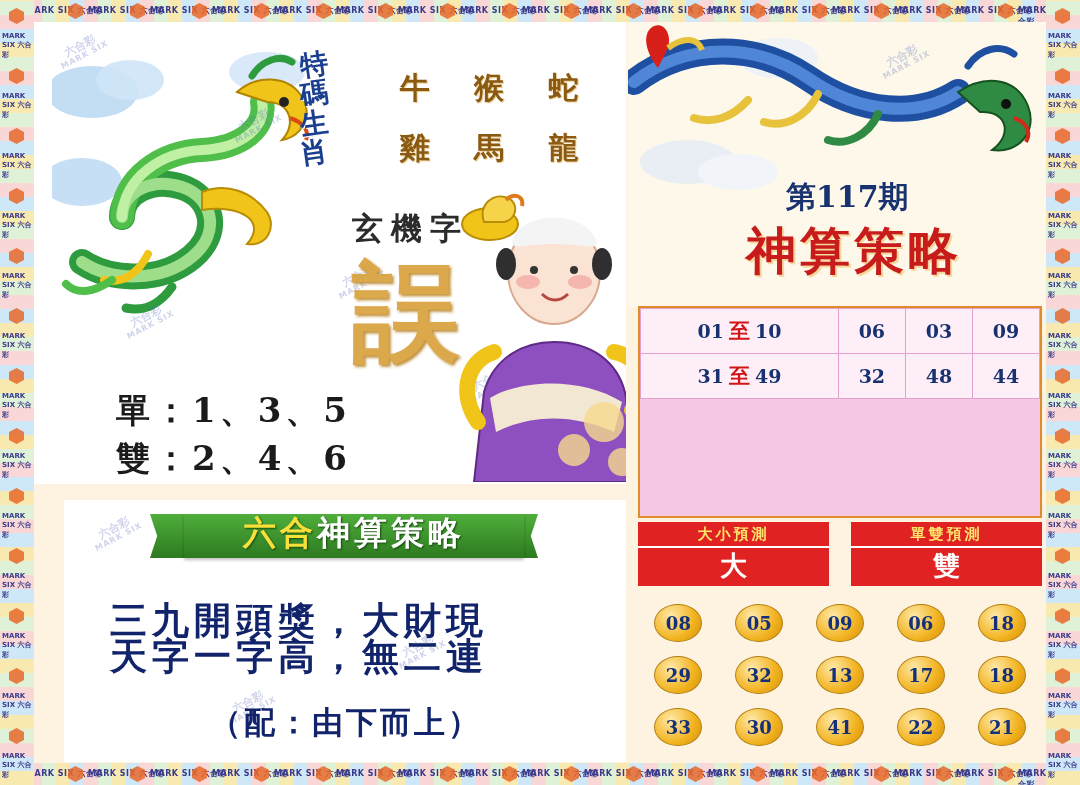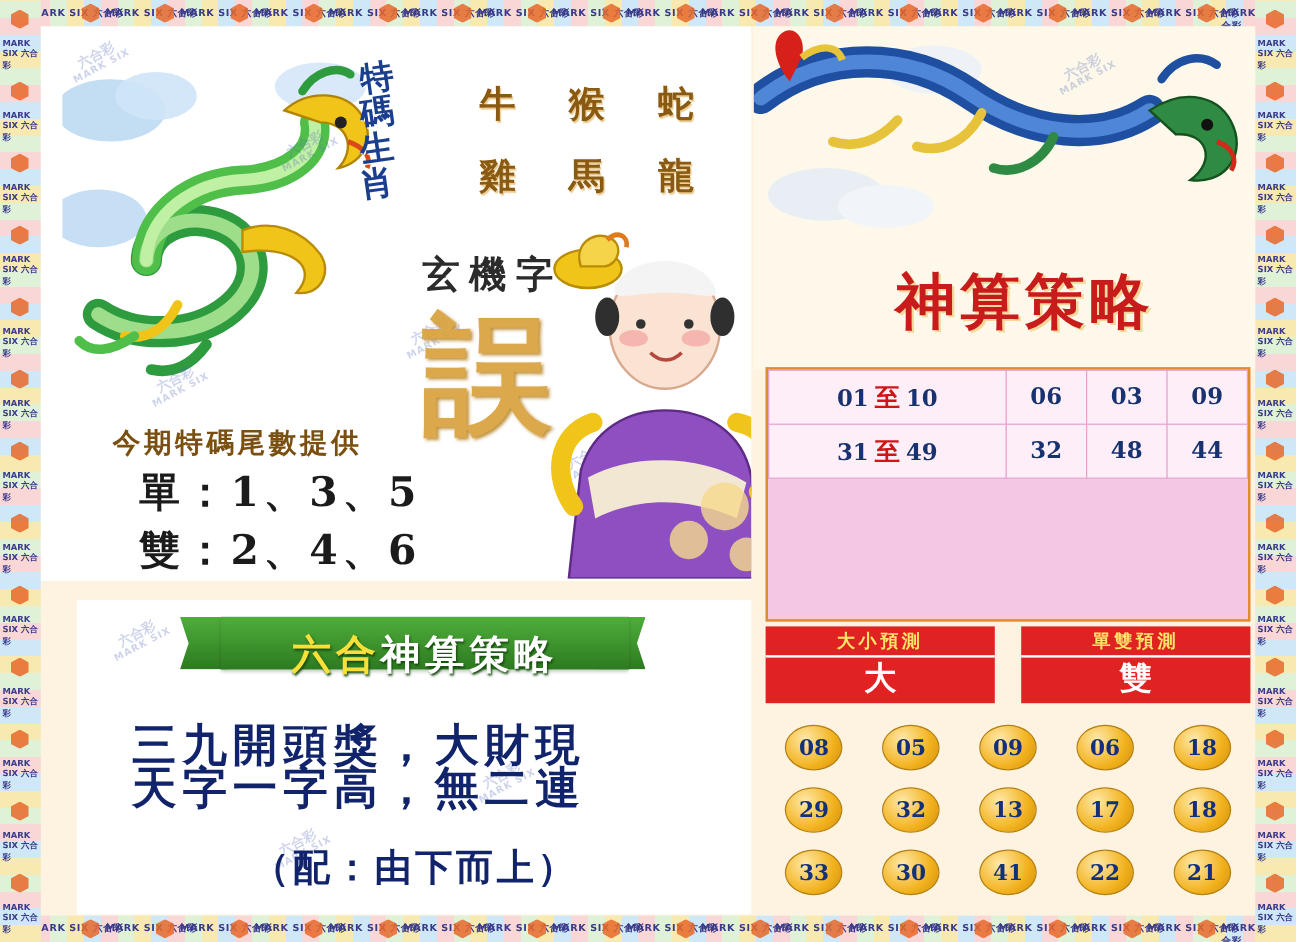--- a/index.html
+++ b/index.html
@@ -193,25 +193,25 @@
     background:linear-gradient(#4fae3b,#2d7a20);
     box-shadow:0 2px 3px rgba(0,0,0,.25);
   }
   .banner-tail-l,.banner-tail-r{
     position:absolute;top:8px;width:40px;height:44px;
     background:linear-gradient(#4fae3b,#2d7a20);
   }
   .banner-tail-l{left:-14px;clip-path:polygon(0 0,100% 0,100% 100%,0 100%,18% 50%);}
   .banner-tail-r{left:334px;clip-path:polygon(0 0,100% 0,82% 50%,100% 100%,0 100%);}
   .banner-text{
-    position:absolute;left:22px;top:20px;width:336px;height:42px;
+    position:absolute;left:22px;top:6px;width:336px;height:42px;
     text-align:center;line-height:42px;
     font-size:33px;font-weight:bold;color:#ffffff;
     letter-spacing:4px;
-    font-family:Liberation Serif, serif;
+    font-family:Liberation Sans, sans-serif;
     text-shadow:1px 1px 2px #14480c;
   }
   .banner-text .lh{color:#f7e03a;}
   .poem1,.poem2{
     position:absolute;left:46px;
     font-size:37px;font-weight:bold;color:#11246b;
     letter-spacing:5px;
     font-family:"DejaVu Serif", serif;
   }
   .poem1{top:96px;}
@@ -462,21 +462,20 @@
           <path d="M160,170 C190,176 196,206 178,228" stroke="#f0c419" stroke-width="16" fill="none" stroke-linecap="round"></path>
           <ellipse cx="36" cy="42" rx="28" ry="16" fill="#f0c419" stroke="#b98c06" stroke-width="2"></ellipse>
           <path d="M30,40 C24,22 40,10 54,16 C66,22 62,38 50,40 Z" fill="#f6d44a" stroke="#b98c06" stroke-width="2"></path>
           <path d="M52,18 C60,10 70,14 68,24" stroke="#e07b1c" stroke-width="4" fill="none"></path>
           <circle cx="150" cy="240" r="20" fill="#f5d98c" opacity=".8"></circle>
           <circle cx="120" cy="268" r="16" fill="#f5d98c" opacity=".8"></circle>
           <circle cx="168" cy="280" r="14" fill="#f5d98c" opacity=".8"></circle>
         </svg>
       </div>
 
-      <div class="tl-sub">今期特碼尾數提供</div>
       <div class="oddline">
         <span>單：</span><span>1、3、5</span>
       </div>
       <div class="evenline">
         <span>雙：</span><span>2、4、6</span>
       </div>
     </div>
 
     <div class="tr-panel">
       <div class="tr-dragon">
@@ -491,20 +490,21 @@
           <path d="M386,96 C398,100 404,110 398,120" stroke="#cf2b1b" stroke-width="4" fill="none"></path>
           <path d="M340,44 C352,26 372,22 386,32" stroke="#1f4fa0" stroke-width="7" fill="none" stroke-linecap="round"></path>
           <path d="M30,46 C16,28 14,10 26,4 C36,0 44,12 40,26" fill="#d8201a"></path>
           <path d="M40,26 C56,14 70,16 74,28" stroke="#e7c33b" stroke-width="6" fill="none"></path>
           <path d="M120,78 C104,96 84,102 66,96" stroke="#e7c33b" stroke-width="8" fill="none" stroke-linecap="round"></path>
           <path d="M190,72 C178,96 156,106 136,100" stroke="#e7c33b" stroke-width="8" fill="none" stroke-linecap="round"></path>
           <path d="M250,92 C240,114 218,124 200,118" stroke="#2f8a43" stroke-width="8" fill="none" stroke-linecap="round"></path>
         </svg>
       </div>
       <div class="wm" style="left:250px;top:28px;">六合彩<small>MARK SIX</small></div>
+      <div class="issue">第117期</div>
       <div class="tr-title">神算策略</div>
     </div>
 
     <div class="trend">
       <table>
         <tbody>
         <tr>
           <td class="rng">
             <span>01</span><span class="zhi">至</span><span>10</span>
           </td>

